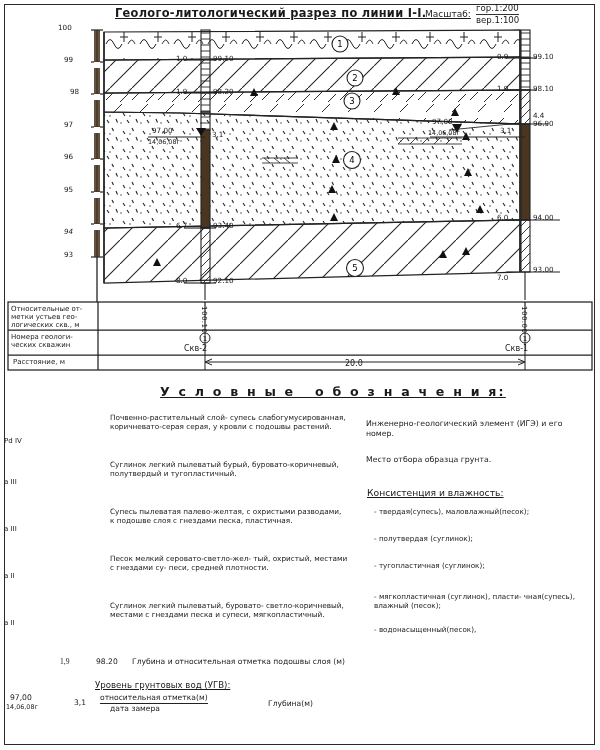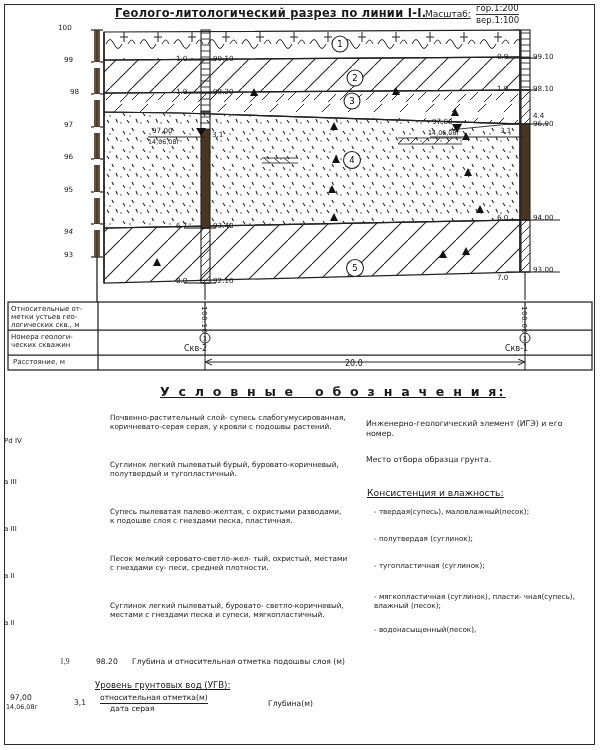--- a/index.html
+++ b/index.html
@@ -393,14 +393,14 @@
 
 <div class="bot-txt" style="left:60px;top:657px;font-family:Liberation Serif, serif;">1,9</div>
 <div class="bot-txt" style="left:96px;top:657px;">98.20</div>
 <div class="bot-txt" style="left:132px;top:657px;">Глубина и относительная отметка подошвы слоя (м)</div>
 
 <div class="t" id="ugv-title">Уровень грунтовых вод (УГВ):</div>
 <div class="bot-txt" style="left:10px;top:693px;">97,00</div>
 <div class="bot-txt" style="left:6px;top:704px;font-size:6.4px;">14,06,08г</div>
 <div class="bot-txt" style="left:74px;top:698px;">3,1</div>
 <div class="t" id="ugv-num">относительная отметка(м)</div>
-<div class="t" id="ugv-den">дата серая</div>
+<div class="t" id="ugv-den">дата замера</div>
 <div class="t" id="ugv-depth">Глубина(м)</div>
 
 </body></html>

